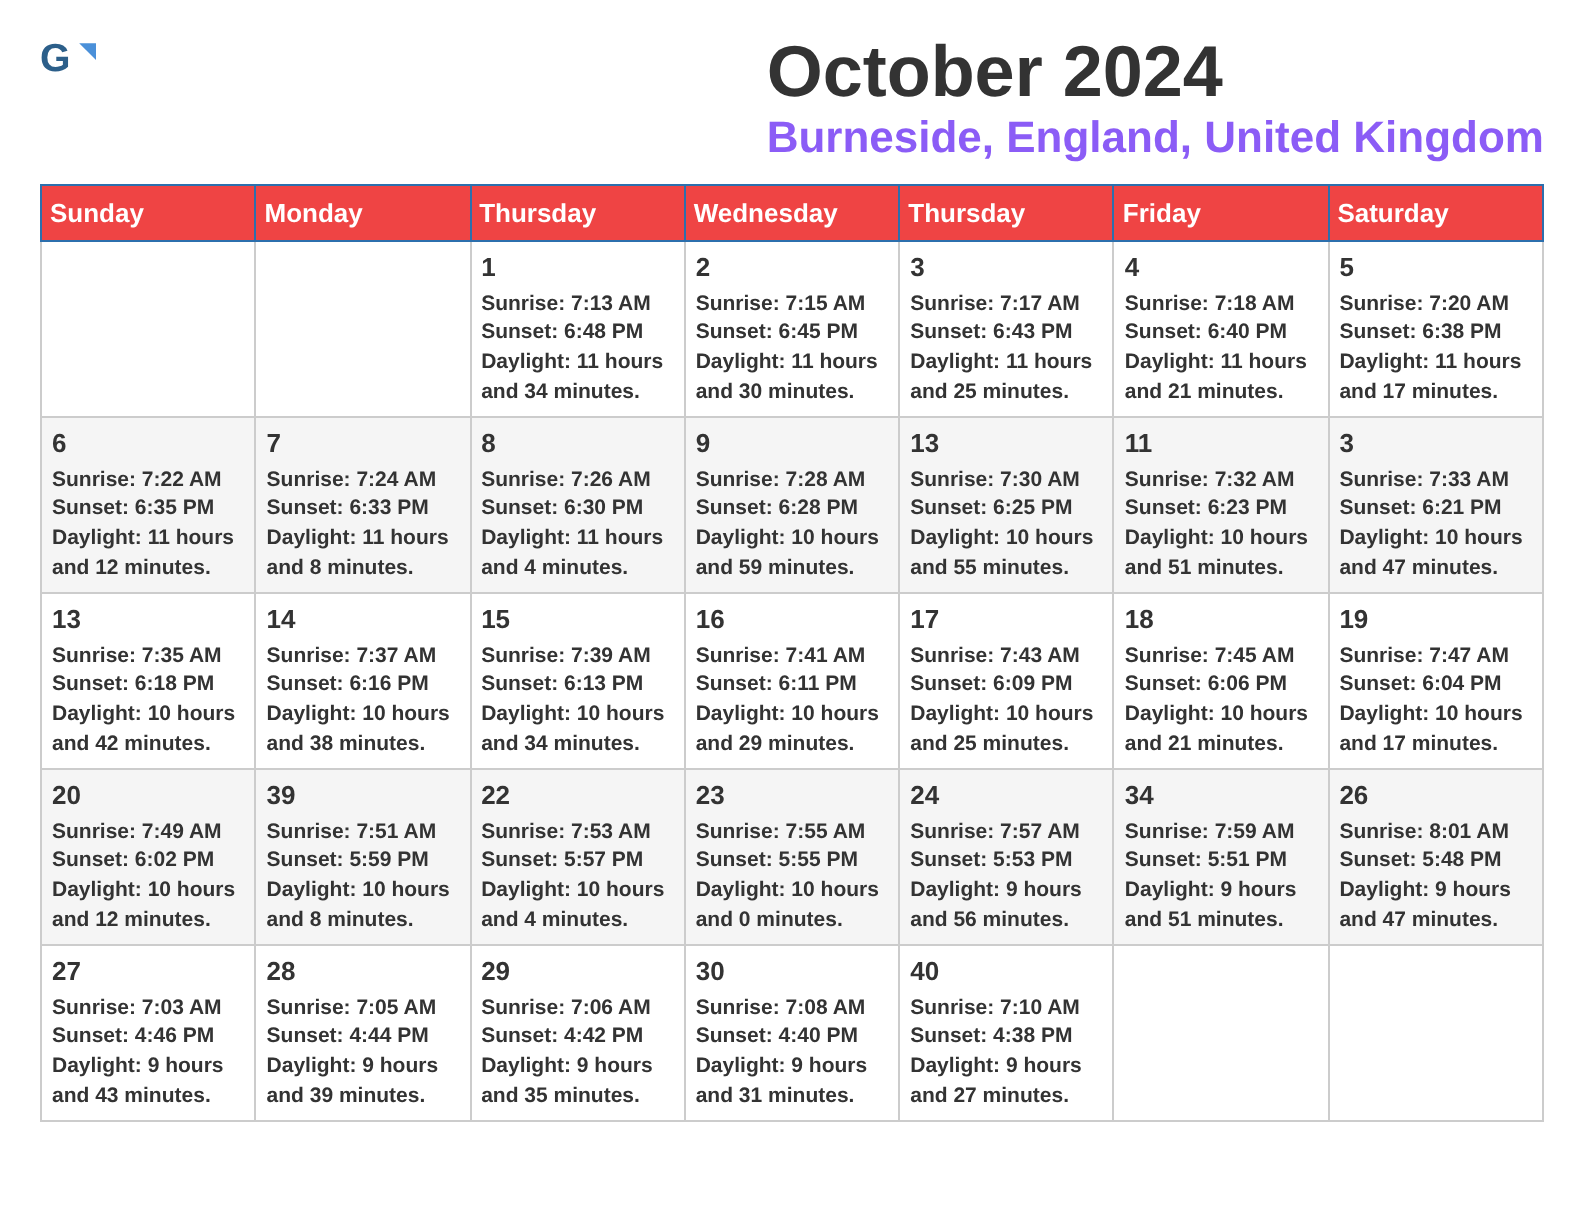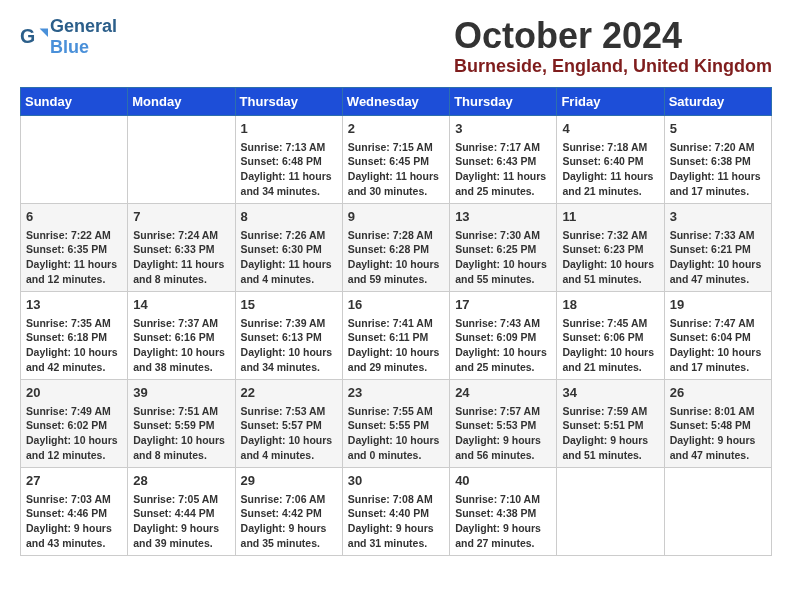--- a/index.html
+++ b/index.html
@@ -33,31 +33,31 @@
     .title-section {
       text-align: left;
     }
     .month-title {
       font-size: 36px;
       font-weight: bold;
       color: #333;
       line-height: 1.1;
     }
     .location-title {
-      font-size: 18px;
-      color: #7f1d1d;
+      font-size: 22px;
+      color: #8b5cf6;
       font-weight: bold;
     }
     .calendar {
       width: 100%;
       border-collapse: collapse;
       font-size: 11px;
     }
     .calendar th {
-      background-color: #1d4ed8;
+      background-color: #ef4444;
       color: white;
       padding: 6px 4px;
       text-align: left;
       font-size: 13px;
       font-weight: bold;
       border: 1px solid #2c6fad;
     }
     .calendar td {
       border: 1px solid #ccc;
       vertical-align: top;
@@ -90,24 +90,20 @@
   </style>
 </head>
 <body>
 
 <div class="header-section">
   <div class="logo">
     <svg class="logo-icon" viewBox="0 0 40 40" xmlns="http://www.w3.org/2000/svg">
       <text x="0" y="28" font-size="28" font-weight="bold" fill="#2c5f8a">G</text>
       <polygon points="28,8 40,8 40,20" fill="#4a90d9"></polygon>
     </svg>
-    <div>
-      <span class="logo-general">General</span><br>
-      <span class="logo-blue">Blue</span>
-    </div>
   </div>
   <div class="title-section">
     <div class="month-title">October 2024</div>
     <div class="location-title">Burneside, England, United Kingdom</div>
   </div>
 </div>
 
 <table class="calendar">
   <thead>
     <tr>

